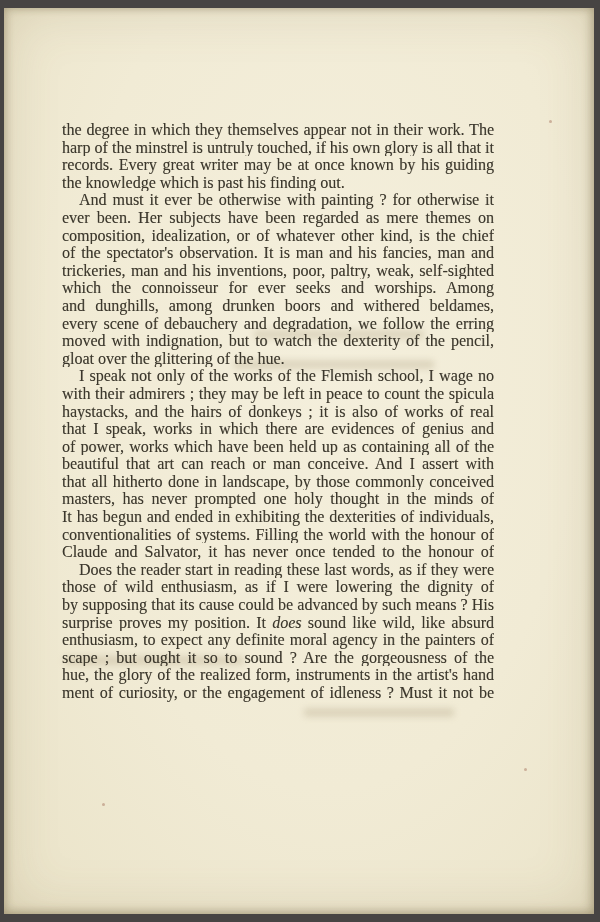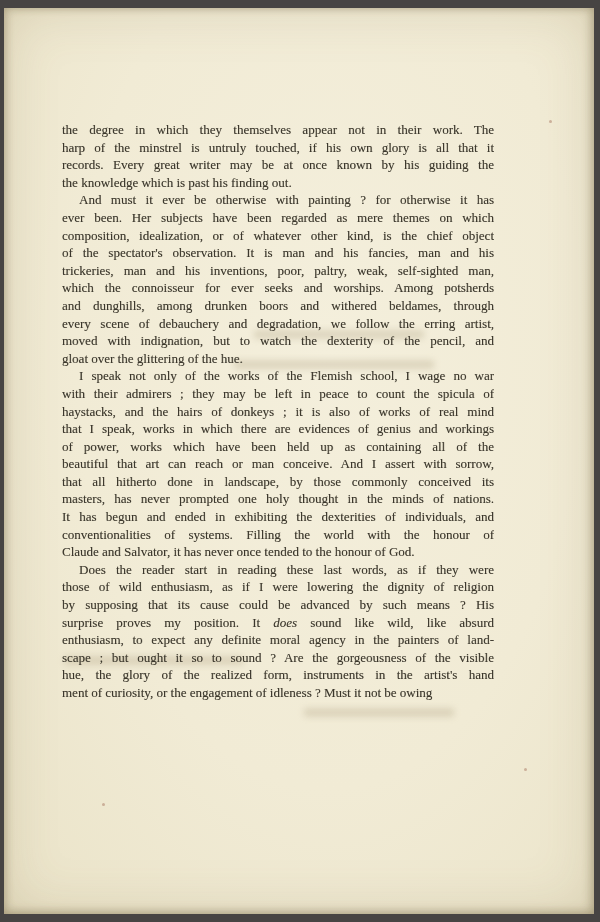--- a/index.html
+++ b/index.html
@@ -50,21 +50,21 @@
   .page-number {
     position: absolute;
     right: -10px; top: -3px;
     font-size: 13.5px;
     letter-spacing: 1.2px;
     color: #403c31;
   }
   .text-body {
     position: absolute;
     left: 58px; top: 113px; width: 432px;
-    font-size: 13px;
+    font-size: 16px;
     line-height: 17.6px;
     color: #3b372c;
     text-shadow: 0.3px 0.3px 0 rgba(59, 55, 44, 0.35);
   }
   .paragraph { margin: 0; }
   .line {
     text-align: justify;
     text-align-last: justify;
     text-justify: inter-word;
     height: 17.6px;

